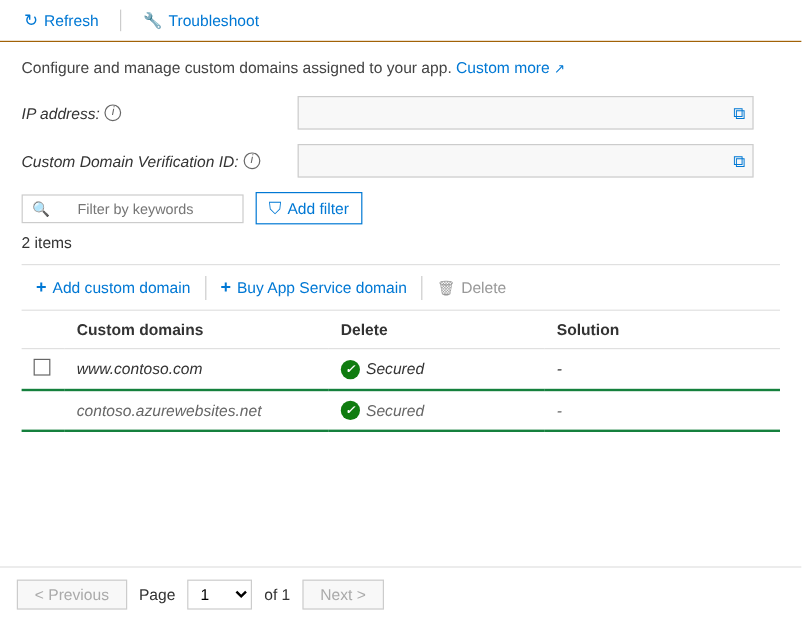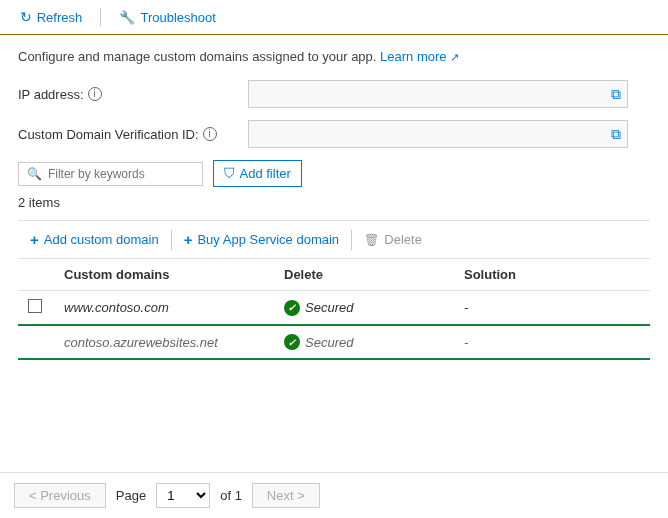--- a/index.html
+++ b/index.html
@@ -58,20 +58,21 @@
       display: flex;
       align-items: center;
       margin-bottom: 12px;
     }
     .field-label {
       display: flex;
       gap: 4px;
       min-width: 230px;
       font-size: 13px;
       color: #333;
+      font-style: italic;
     }
     .info-icon {
       display: inline-flex;
       align-items: center;
       justify-content: center;
       width: 14px;
       height: 14px;
       border-radius: 50%;
       border: 1px solid #666;
       font-size: 10px;
@@ -121,20 +122,21 @@
       background: #fff;
       width: 185px;
     }
     .search-icon { color: #666; font-size: 12px; }
     .search-input {
       border: none;
       outline: none;
       font-size: 12px;
       width: 130px;
       color: #a16207;
+      text-align: center;
     }
     .add-filter-btn {
       display: flex;
       align-items: center;
       gap: 5px;
       background: none;
       border: 1px solid #0078d4;
       color: #0078d4;
       cursor: pointer;
       font-size: 13px;
@@ -303,21 +305,21 @@
     <span style="font-size:13px;">🔧</span>
     <span>Troubleshoot</span>
   </button>
 </div>
 
 <div class="content">
 
   <p class="description">
     <span>Configure and manage custom domains assigned to your app.</span>
     <a href="#">
-      <span>Learn more</span>
+      <span>Custom more</span>
       <span style="font-size:11px;">↗</span>
     </a>
   </p>
 
   <div class="field-row">
     <div class="field-label">
       <span>IP address:</span>
       <span class="info-icon">i</span>
     </div>
     <div class="field-input-wrap">

